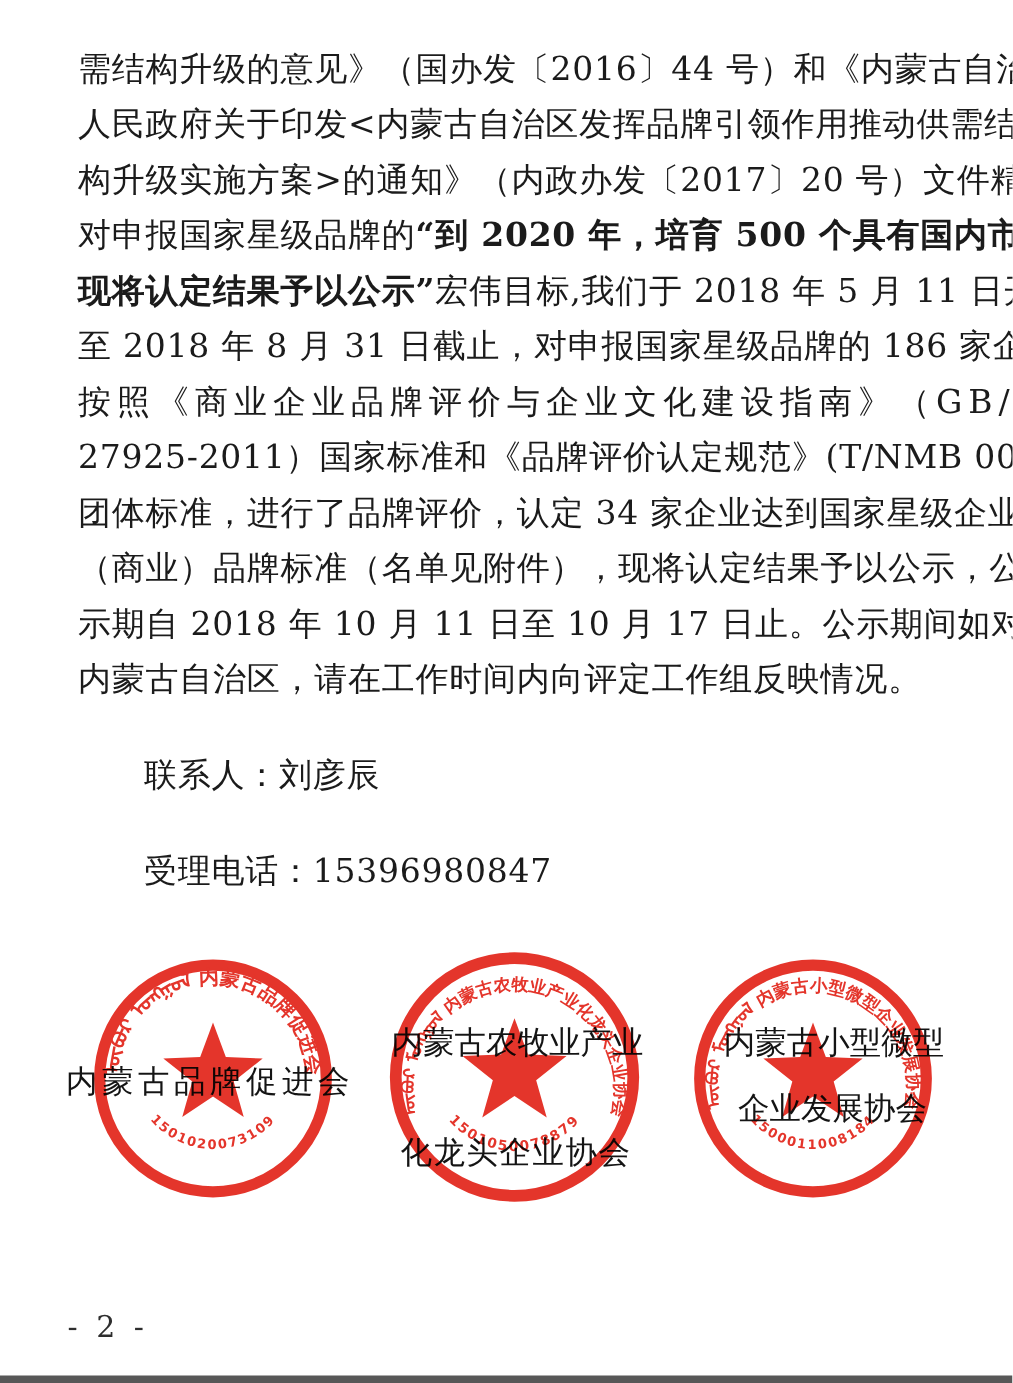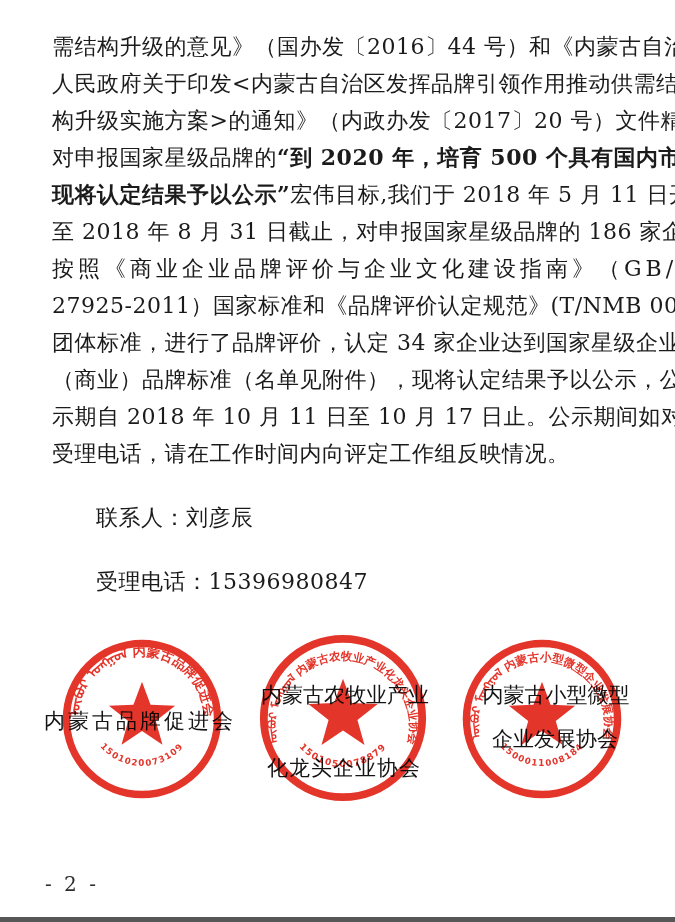--- a/index.html
+++ b/index.html
@@ -59,21 +59,21 @@
   <div class="line">人民政府关于印发&lt;内蒙古自治区发挥品牌引领作用推动供需结</div>
   <div class="line">构升级实施方案&gt;的通知》（内政办发〔2017〕20 号）文件精神，</div>
   <div class="line"><span>对申报国家星级品牌的</span><b>“到 2020 年，培育 500 个具有国内市场</b></div>
   <div class="line"><b>现将认定结果予以公示”</b><span>宏伟目标,我们于 2018 年 5 月 11 日开始，</span></div>
   <div class="line">至 2018 年 8 月 31 日截止，对申报国家星级品牌的 186 家企业，</div>
   <div class="line spread">按照《商业企业品牌评价与企业文化建设指南》（GB/T</div>
   <div class="line">27925-2011）国家标准和《品牌评价认定规范》(T/NMB 001-2018）</div>
   <div class="line">团体标准，进行了品牌评价，认定 34 家企业达到国家星级企业</div>
   <div class="line">（商业）品牌标准（名单见附件），现将认定结果予以公示，公</div>
   <div class="line">示期自 2018 年 10 月 11 日至 10 月 17 日止。公示期间如对认定</div>
-  <div class="line">受理电话，请在工作时间内向评定工作组反映情况。</div>
+  <div class="line">内蒙古自治区，请在工作时间内向评定工作组反映情况。</div>
   <div class="line indent">联系人：刘彦辰</div>
   <div class="line indent">受理电话：15396980847</div>
 </div>
 
 <div class="sig sig-1">内蒙古品牌促进会</div>
 <div class="sig sig-2a">内蒙古农牧业产业</div>
 <div class="sig sig-2b">化龙头企业协会</div>
 <div class="sig sig-3a">内蒙古小型微型</div>
 <div class="sig sig-3b">企业发展协会</div>
 

